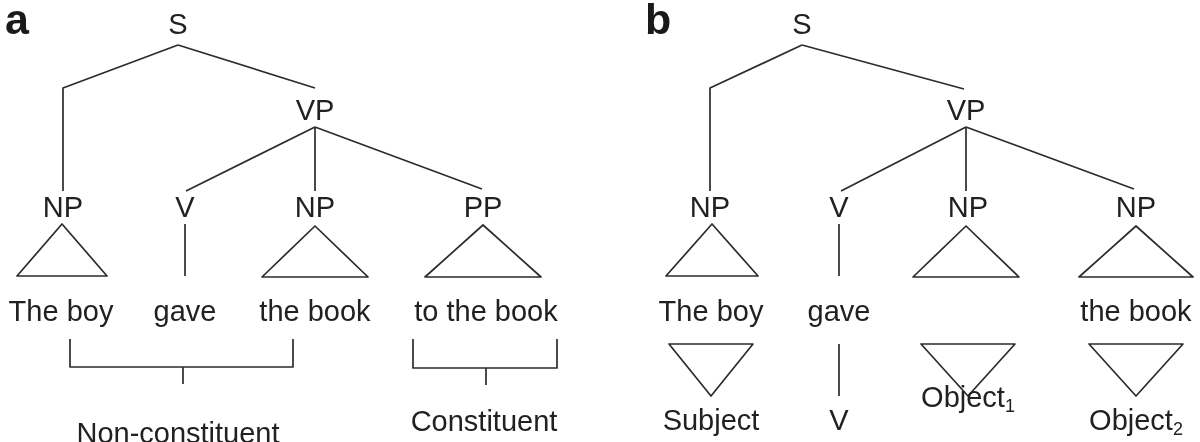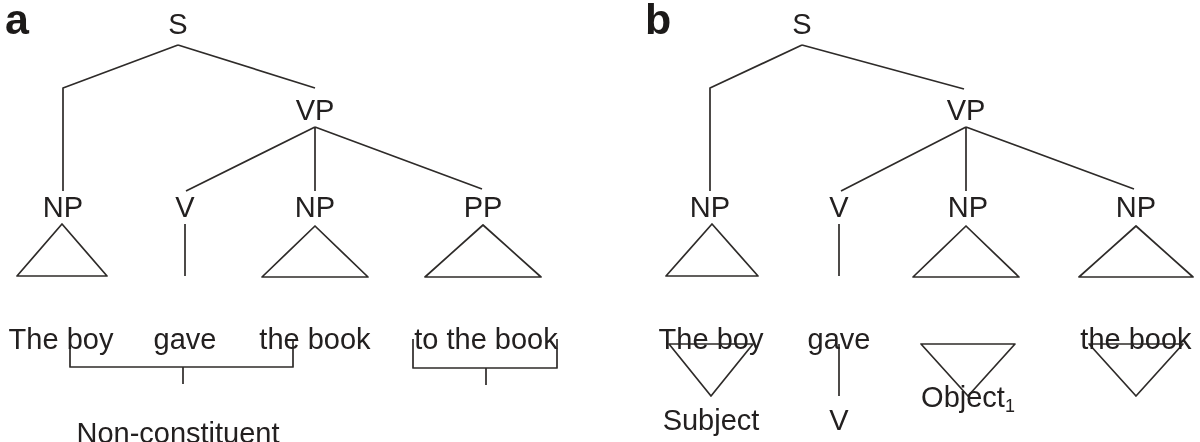--- a/index.html
+++ b/index.html
@@ -11,21 +11,21 @@
   .fig svg{position:absolute;left:0;top:0;}
   .t{
     position:absolute;font-size:29px;line-height:1.1;white-space:nowrap;
     transform:translateX(-50%);color:#232020;
   }
   .panel-letter{
     position:absolute;font-size:43px;font-weight:bold;line-height:1;
     transform:none;color:#1c1a19;
   }
   .node{font-size:29px;}
-  .word{font-size:29px;margin-top:28px;}
+  .word{font-size:29px;}
   .caption{font-size:29px;}
   .sub{font-size:0.62em;vertical-align:-0.28em;}
   path{stroke:#2e2b29;stroke-width:1.7;fill:none;stroke-linejoin:round;}
 </style>
 </head>
 <body>
 
 <div class="fig">
 
   <svg width="1200" height="442" viewBox="0 0 1200 442">
@@ -62,28 +62,30 @@
   <div class="t node" style="left:315px;top:95px;">VP</div>
   <div class="t node" style="left:63px;top:192px;">NP</div>
   <div class="t node" style="left:185px;top:192px;">V</div>
   <div class="t node" style="left:315px;top:192px;">NP</div>
   <div class="t node" style="left:483px;top:192px;">PP</div>
   <div class="t word" style="left:61px;top:296px;">The boy</div>
   <div class="t word" style="left:185px;top:296px;">gave</div>
   <div class="t word" style="left:315px;top:296px;">the book</div>
   <div class="t word" style="left:486px;top:296px;">to the book</div>
   <div class="t caption" style="left:178px;top:406px;margin-top:12px;">Non-constituent</div>
+  <div class="t caption" style="left:484px;top:406px;">Constituent</div>
 
   <div class="panel-letter" style="left:645px;top:-2px;">b</div>
   <div class="t node" style="left:802px;top:9px;">S</div>
   <div class="t node" style="left:966px;top:95px;">VP</div>
   <div class="t node" style="left:710px;top:192px;">NP</div>
   <div class="t node" style="left:839px;top:192px;">V</div>
   <div class="t node" style="left:968px;top:192px;">NP</div>
   <div class="t node" style="left:1136px;top:192px;">NP</div>
   <div class="t word" style="left:711px;top:296px;">The boy</div>
   <div class="t word" style="left:839px;top:296px;">gave</div>
   <div class="t word" style="left:1136px;top:296px;">the book</div>
   <div class="t caption" style="left:711px;top:405px;">Subject</div>
   <div class="t caption" style="left:839px;top:405px;">V</div>
   <div class="t caption" style="left:968px;top:382px;"><span>Object</span><span class="sub">1</span></div>
+  <div class="t caption" style="left:1136px;top:405px;"><span>Object</span><span class="sub">2</span></div>
 
 </div>
 
 </body></html>

